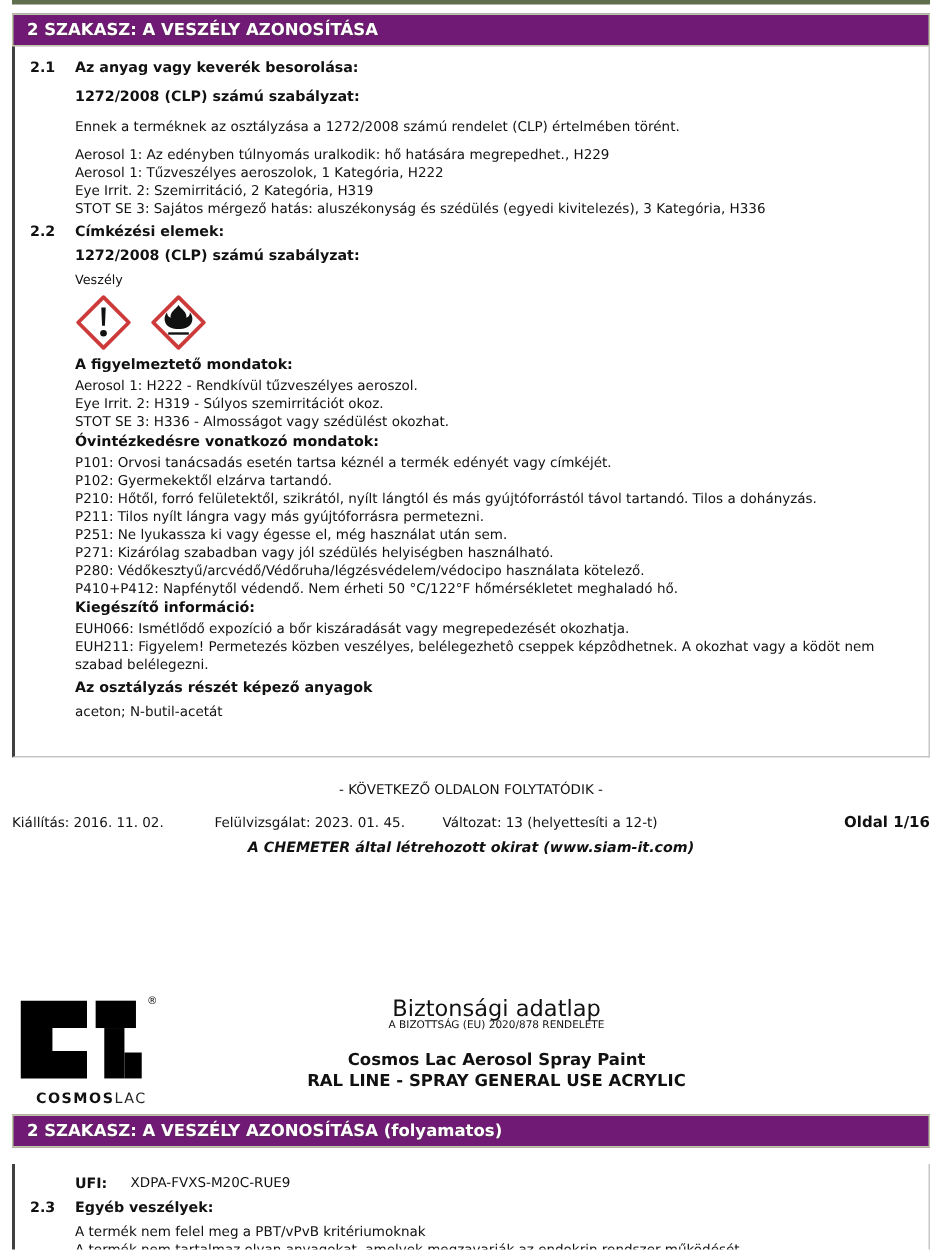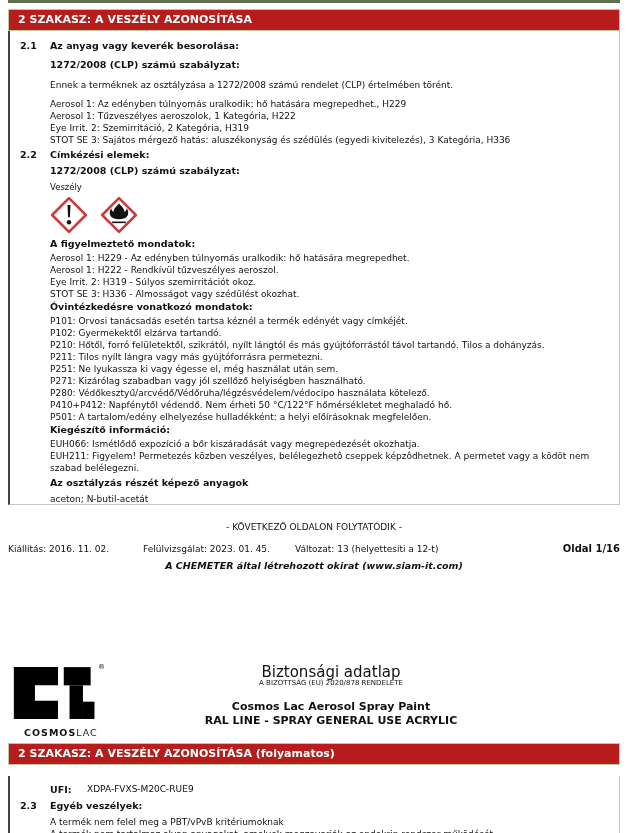--- a/index.html
+++ b/index.html
@@ -7,21 +7,21 @@
   body { position:relative; overflow:hidden; }
 
   .abs { position:absolute; }
 
   
   #top-strip { left:8px; top:0; width:612px; height:3px; background:#5f6f4e; }
 
   
   .section-bar {
     left:8px; width:612px; height:22px;
-    background:#b91c1c; border:1px solid #bac9a2;
+    background:#701a75; border:1px solid #bac9a2;
     color:#ffffff; font-weight:bold; font-size:11px;
     line-height:20px; padding-left:9px;
     text-shadow:0 1px 1px rgba(60,80,40,.45);
     white-space:nowrap; overflow:hidden;
   }
   #p1-bar { top:9px; }
   #p2-bar { top:743px; }
 
   
   .content-box { left:8px; width:612px; background:#fff;
@@ -114,43 +114,41 @@
       <path d="M18 2 L34 18 L18 34 L2 18 Z" fill="#ffffff" stroke="#cc3a3a" stroke-width="2.4" stroke-linejoin="round"></path>
       <g>
         <path d="M18 7 c2.1 3 5.4 4.3 5 8 c1.7-.7 2.3-2.2 2.2-3.5 c2.6 3.1 2 7.9-2 9.6 c-3.1 1.3-7.3 1.3-10.4 0 c-4-1.7-4.6-6.5-2-9.6 c-.1 1.3.5 2.8 2.2 3.5 c-.4-3.7 2.9-5 5-8 z" fill="#111"></path>
         <rect x="11.5" y="24.2" width="13" height="1.5" fill="#111"></rect>
       </g>
     </svg>
   </div>
 
   <div class="sub-bold mt3">A figyelmeztető mondatok:</div>
   <div class="mt2">
-    <div class="txt">Aerosol 1: H229 - Az edényben túlnyomás uralkodik: hő hatására megrepedhet.</div>
     <div class="txt">Aerosol 1: H222 - Rendkívül tűzveszélyes aeroszol.</div>
     <div class="txt">Eye Irrit. 2: H319 - Súlyos szemirritációt okoz.</div>
     <div class="txt">STOT SE 3: H336 - Almosságot vagy szédülést okozhat.</div>
   </div>
 
   <div class="sub-bold">Óvintézkedésre vonatkozó mondatok:</div>
   <div class="mt2">
     <div class="txt">P101: Orvosi tanácsadás esetén tartsa kéznél a termék edényét vagy címkéjét.</div>
     <div class="txt">P102: Gyermekektől elzárva tartandó.</div>
     <div class="txt">P210: Hőtől, forró felületektől, szikrától, nyílt lángtól és más gyújtóforrástól távol tartandó. Tilos a dohányzás.</div>
     <div class="txt">P211: Tilos nyílt lángra vagy más gyújtóforrásra permetezni.</div>
     <div class="txt">P251: Ne lyukassza ki vagy égesse el, még használat után sem.</div>
-    <div class="txt">P271: Kizárólag szabadban vagy jól szellőző helyiségben használható.</div>
+    <div class="txt">P271: Kizárólag szabadban vagy jól szédülés helyiségben használható.</div>
     <div class="txt">P280: Védőkesztyű/arcvédő/Védőruha/légzésvédelem/védocipo használata kötelező.</div>
     <div class="txt">P410+P412: Napfénytől védendő. Nem érheti 50 °C/122°F hőmérsékletet meghaladó hő.</div>
-    <div class="txt">P501: A tartalom/edény elhelyezése hulladékként: a helyi előírásoknak megfelelően.</div>
   </div>
 
   <div class="sub-bold">Kiegészítő információ:</div>
   <div class="mt2">
     <div class="txt">EUH066: Ismétlődő expozíció a bőr kiszáradását vagy megrepedezését okozhatja.</div>
-    <div class="txt">EUH211: Figyelem! Permetezés közben veszélyes, belélegezhetô cseppek képzôdhetnek. A permetet vagy a ködöt nem szabad belélegezni.</div>
+    <div class="txt">EUH211: Figyelem! Permetezés közben veszélyes, belélegezhetô cseppek képzôdhetnek. A okozhat vagy a ködöt nem szabad belélegezni.</div>
   </div>
 
   <div class="sub-bold mt2">Az osztályzás részét képező anyagok</div>
   <div class="txt mt4">aceton; N-butil-acetát</div>
 </div>
 
 <div id="continuation" class="abs">- KÖVETKEZŐ OLDALON FOLYTATÓDIK -</div>
 
 <div id="footer-row" class="abs">
   <div class="f1">Kiállítás: 2016. 11. 02.</div>

